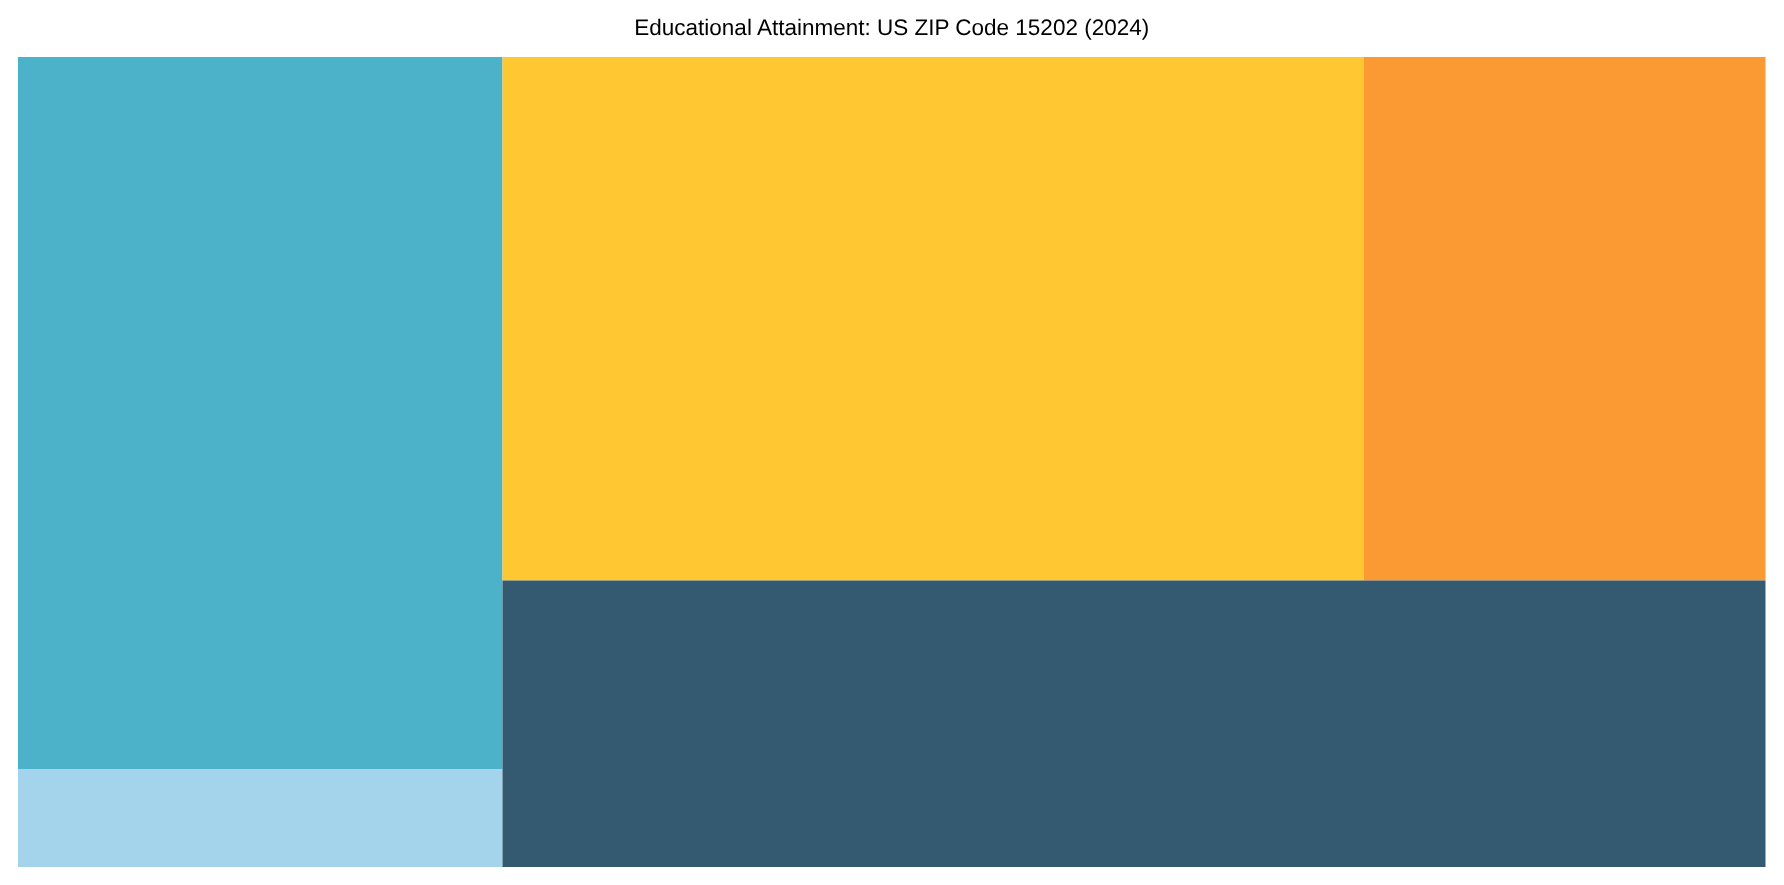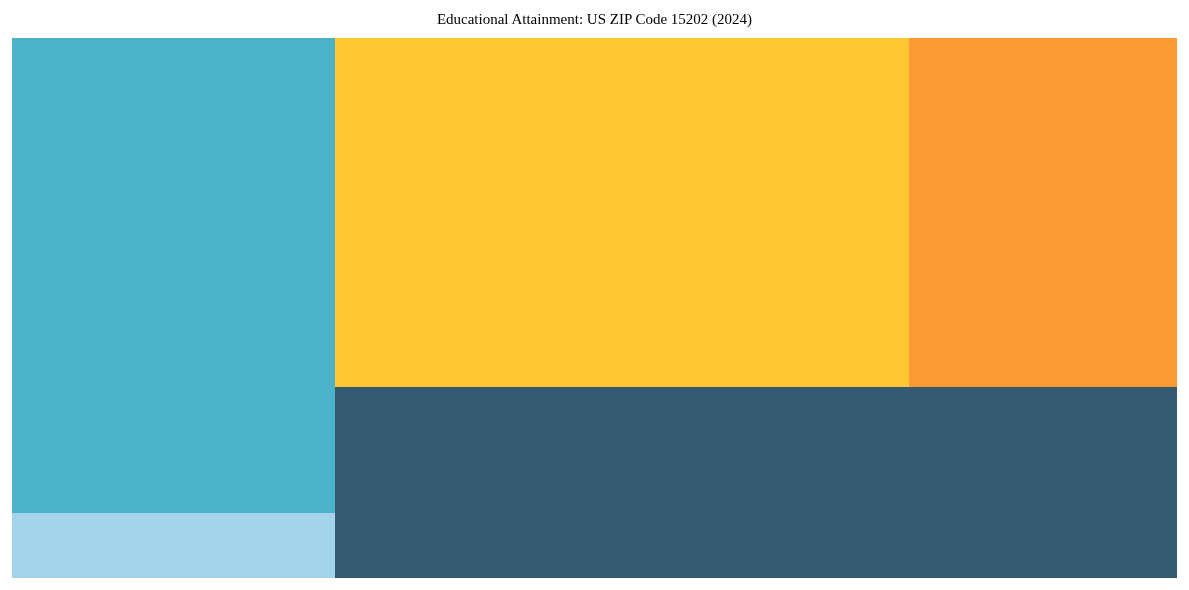--- a/index.html
+++ b/index.html
@@ -24,21 +24,21 @@
     left: 0;
     top: 0;
     width: 1189px;
     height: 38px;
     line-height: 30px;
     padding-top: 4px;
     box-sizing: border-box;
     text-align: center;
     font-size: 15px;
     color: #000000;
-    font-family: Liberation Serif, serif;
+    font-family: Liberation Sans, sans-serif;
     white-space: nowrap;
   }
   #treemap {
     position: absolute;
     left: 12px;
     top: 38px;
     width: 1165px;
     height: 540px;
   }
   .tile {

